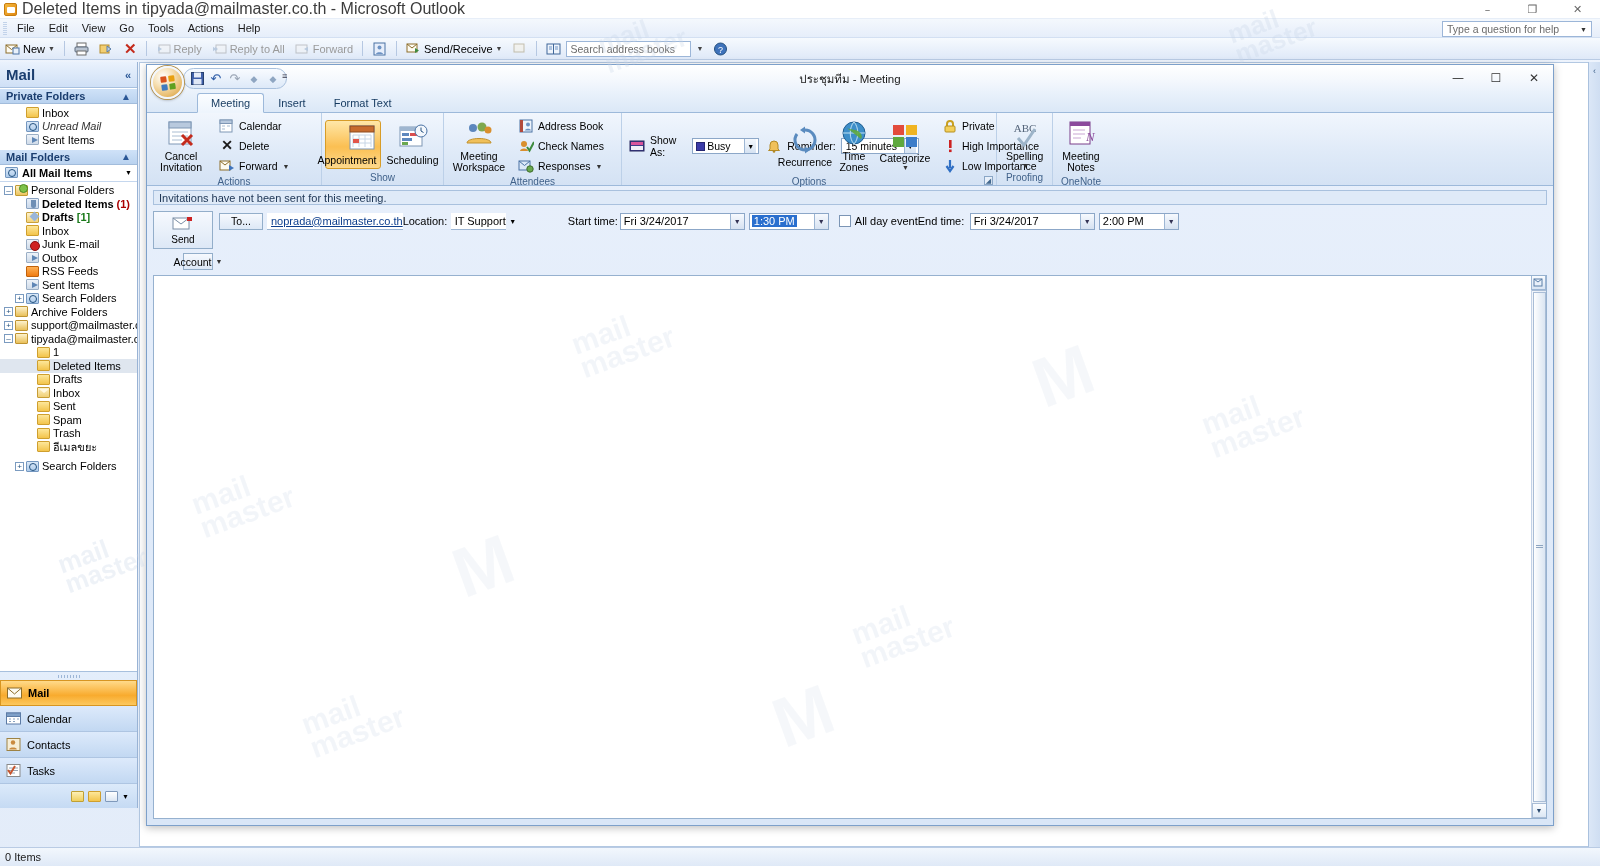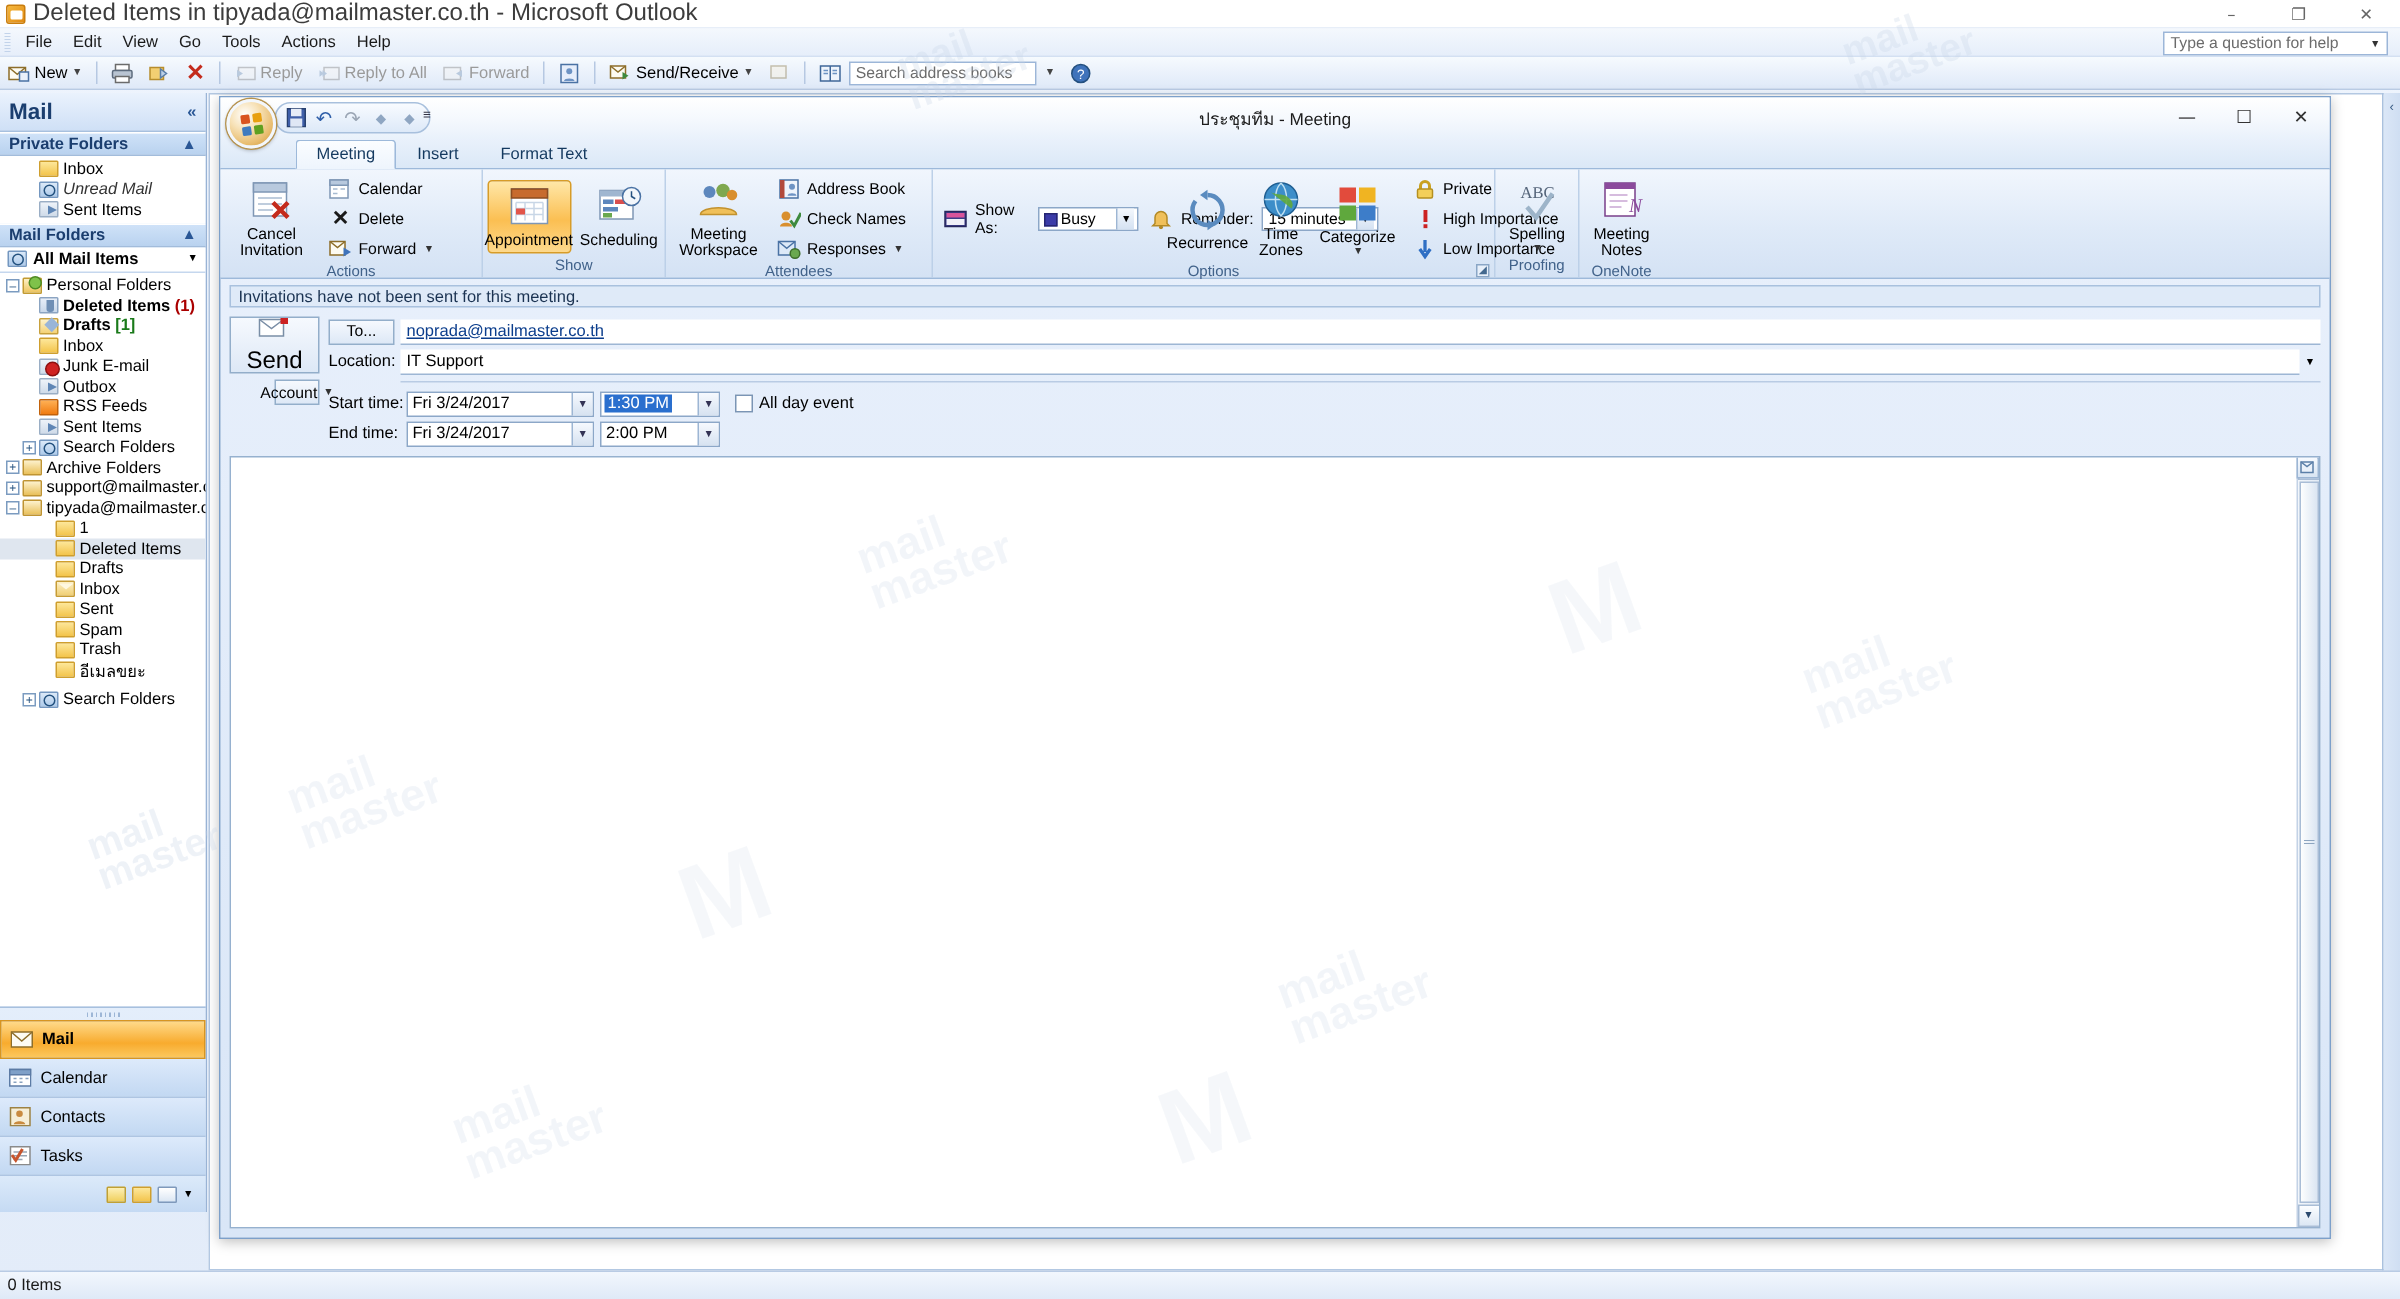--- a/index.html
+++ b/index.html
@@ -213,21 +213,21 @@
     background:linear-gradient(180deg,#f1f6fd 0%,#dfeaf8 55%,#d4e2f4 100%);
     border-bottom:1px solid #9db9da;position:relative;
   }
   .rgroup{display:flex;flex-direction:column;position:relative;border-right:1px solid #bcd0e8;}
   .rgroup .gbody{flex:1;display:flex;align-items:center;padding:3px 5px 0 5px;gap:4px;}
   .rgroup .glabel{height:13px;text-align:center;font-size:10px;color:#41628a;position:relative;}
   .rgroup .glabel .dlg{position:absolute;right:3px;top:0px;width:9px;height:9px;border:1px solid #8aa6c6;background:#e8f0fa;font-size:7px;line-height:7px;color:#44698f;}
 
   .bigbtn{display:flex;flex-direction:column;align-items:center;justify-content:center;
      width:58px;padding:2px 3px;border:1px solid transparent;border-radius:3px;cursor:default;}
-  .bigbtn.on{background:linear-gradient(180deg,#ffe7a8,#fbbf52 55%,#fdd98d);border-color:#d79c28;}
+  .bigbtn.on{background:linear-gradient(180deg,#ffe7a8,#fbbf52 55%,#fdd98d);border-color:#d79c28;align-items:flex-end;}
   .bigbtn .bl{font-size:10.5px;text-align:center;line-height:11px;margin-top:2px;}
   .smallcol{display:flex;flex-direction:column;justify-content:center;gap:1px;}
   .smallbtn{display:flex;align-items:center;gap:4px;padding:1px 4px;border:1px solid transparent;border-radius:2px;font-size:10.5px;cursor:default;white-space:nowrap;}
   .dd7{font-size:7px;color:#333;margin-left:1px;}
 
   
   .i32{width:30px;height:30px;position:relative;}
   .i16{width:16px;height:15px;position:relative;flex:0 0 auto;}
   .xmark{color:#c42b1c;font-size:15px;font-weight:bold;line-height:14px;}
   .optrow{display:flex;align-items:center;gap:5px;font-size:10.5px;padding:1px 2px;}
@@ -241,27 +241,27 @@
 
   
   .infobar{
     margin:4px 6px 0 6px;height:15px;background:#dfeaf8;border:1px solid #a9c1de;
     display:flex;align-items:center;padding-left:5px;font-size:11px;color:#1b3352;
   }
   .formarea{padding:6px 6px 0 6px;display:flex;gap:6px;}
   .sendcol{width:60px;display:flex;flex-direction:column;gap:4px;}
   .sendbtn{
     height:38px;background:linear-gradient(180deg,#f6f9fe,#dde8f6);border:1px solid #93aeca;
-    display:flex;flex-direction:column;align-items:center;justify-content:center;gap:1px;font-size:16px;cursor:default;
+    display:flex;flex-direction:column;align-items:center;justify-content:center;gap:1px;font-size:10px;cursor:default;
   }
   .acctbtn{
     height:17px;background:linear-gradient(180deg,#f6f9fe,#dde8f6);border:1px solid #93aeca;
     display:flex;align-items:center;justify-content:center;gap:3px;font-size:10.5px;cursor:default;margin-left:30px;
   }
-  .fields{flex:1;display:flex;flex-direction:column;}
+  .fields{flex:1;display:flex;}
   .frow{height:20px;display:flex;align-items:center;}
   .tobtn{
     width:44px;height:17px;background:linear-gradient(180deg,#f6f9fe,#dde8f6);border:1px solid #93aeca;
     display:flex;align-items:center;justify-content:center;font-size:10.5px;cursor:default;
   }
   .flabel{width:44px;font-size:11px;}
   .finput{
     flex:1;height:17px;background:#fff;border-bottom:1px solid #9db6d4;display:flex;align-items:center;
     padding-left:4px;font-size:11px;margin-left:4px;
   }

